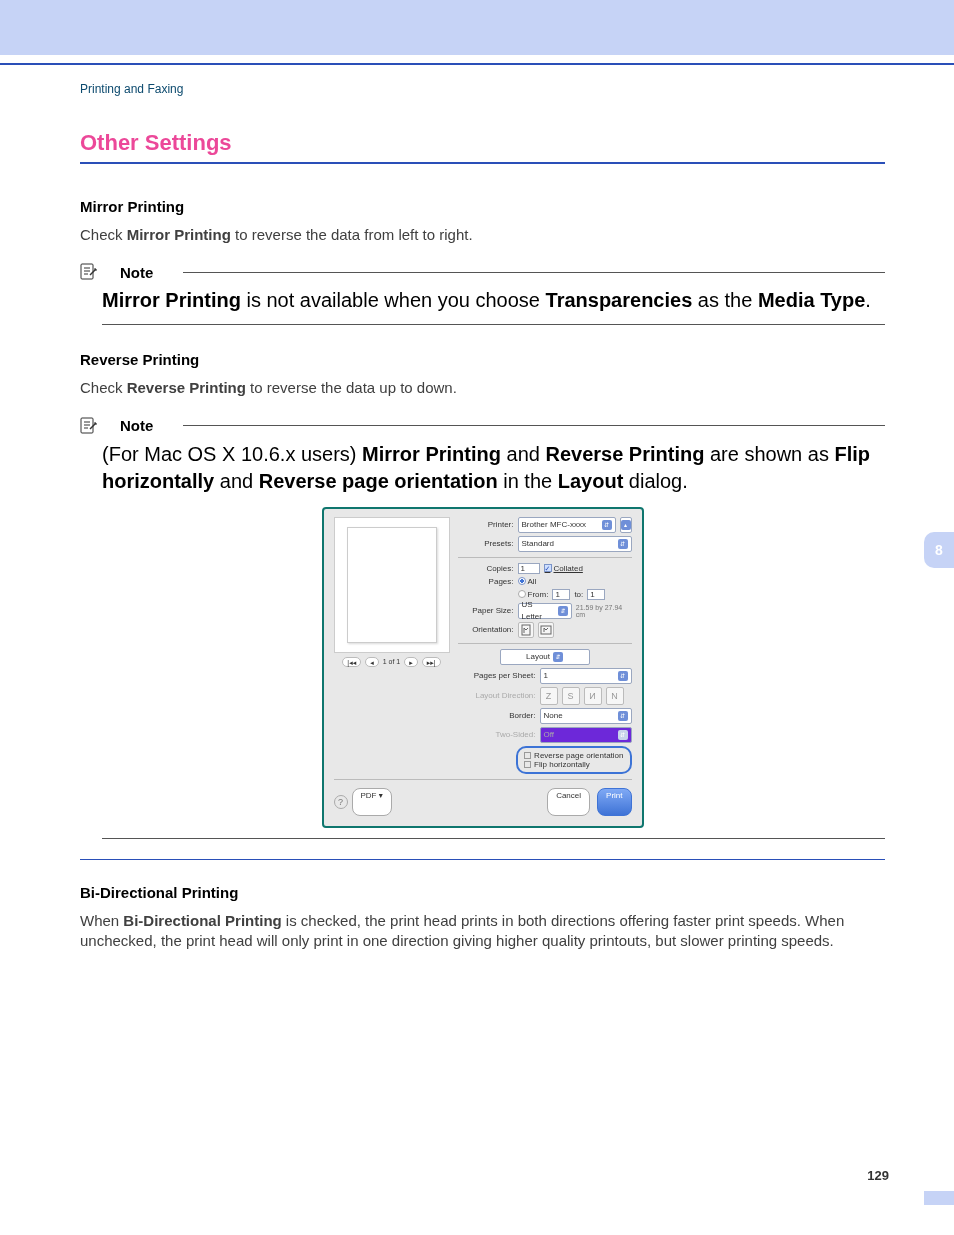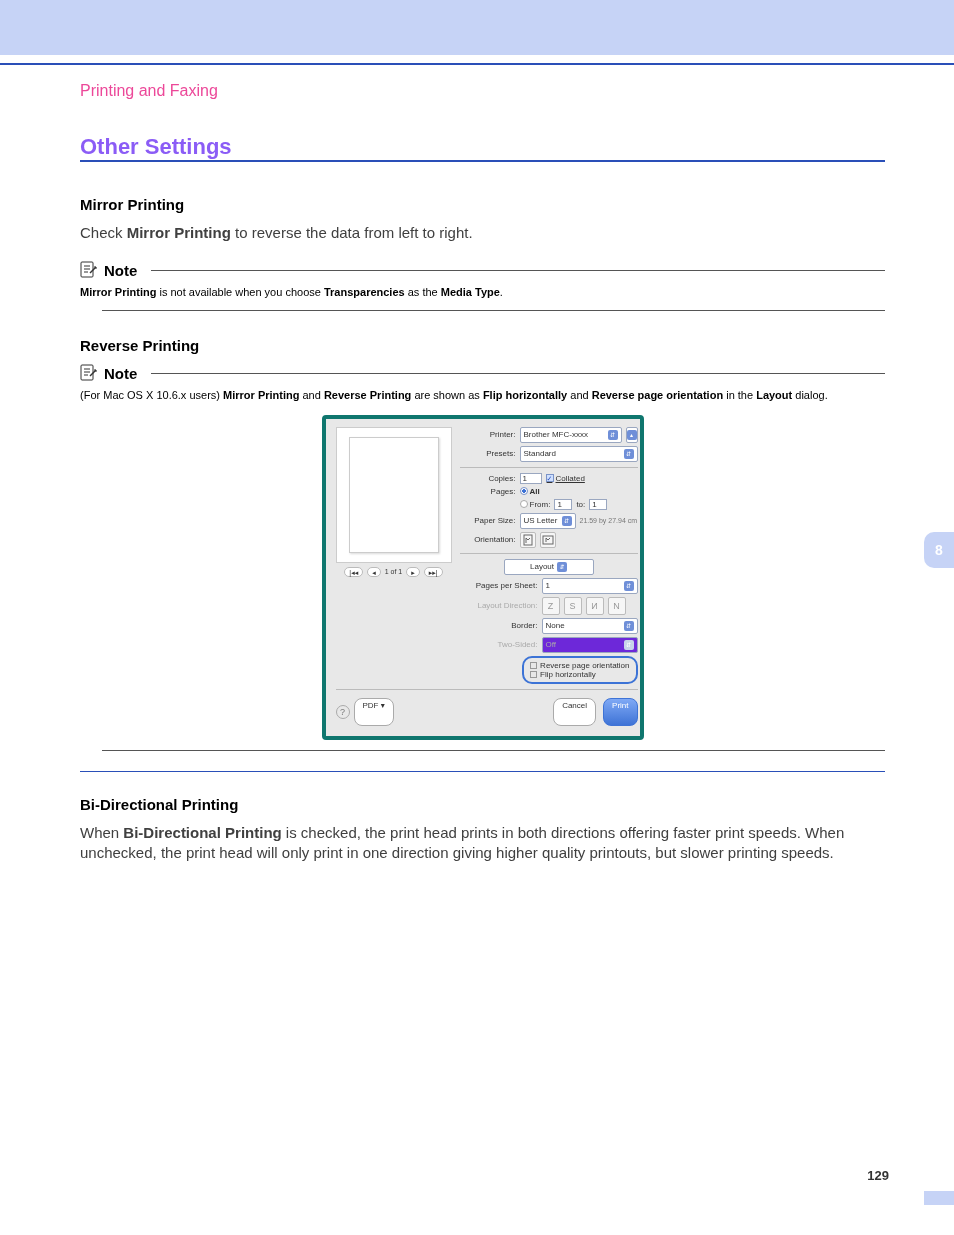--- a/index.html
+++ b/index.html
@@ -25,68 +25,70 @@
     width: 954px;
     border-top: 2px solid #2a4fb8;
   }
   .content {
     position: absolute;
     top: 82px;
     left: 80px;
     width: 805px;
   }
   .breadcrumb {
-    font-size: 16px;
-    color: #ec4899;
+    font-size: 12px;
+    color: #0c4a6e;
     margin-bottom: 34px;
   }
   h1.section-title {
     font-size: 22px;
     font-weight: bold;
-    color: #8b5cf6;
+    color: #ec4899;
     border-bottom: 2px solid #2a4fb8;
+    padding-bottom: 6px;
     margin-bottom: 34px;
   }
   h3.subhead {
     font-size: 15px;
     font-weight: bold;
     margin-bottom: 10px;
     color: #000;
   }
   p.body {
     font-size: 15px;
     line-height: 1.35;
     margin-bottom: 18px;
     color: #404040;
   }
   .note-block { margin-bottom: 26px; }
   .note-head {
     display: flex;
     align-items: center;
-    gap: 6px;
+    gap: 22px;
     margin-bottom: 6px;
   }
   .note-head .icon {
     width: 18px; height: 18px;
     display: inline-flex; align-items: center; justify-content: center;
   }
   .note-head .label {
     font-size: 15px;
     font-weight: bold;
   }
   .note-rule {
     flex: 1;
     border-top: 1px solid #555;
     height: 0;
     margin-left: 8px;
     align-self: center;
   }
   .note-body {
-    font-size: 11px;
+    font-size: 20px;
     line-height: 1.35;
+    margin-left: 22px;
   }
   .note-end {
     border-top: 1px solid #555;
     margin-left: 22px;
     margin-top: 10px;
   }
   .chapter-tab {
     position: absolute;
     right: 0;
     top: 532px;
@@ -116,23 +118,23 @@
     right: 0;
     width: 30px;
     height: 14px;
     background: #c6d3f6;
   }
   
   .dialog-wrap {
     width: 322px;
     margin: 12px auto 8px auto;
     background: #e8e8e8;
-    border: 4px solid #0f766e;
+    border: 2px solid #0f766e;
     border-radius: 4px;
-    padding: 8px 2px 10px 10px;
+    padding: 8px 10px 10px 10px;
     font-size: 8px;
     color: #333;
   }
   .dialog-row {
     display: flex;
     align-items: center;
     margin-bottom: 3px;
     gap: 4px;
   }
   .dialog-row .lbl {
@@ -255,20 +257,23 @@
       <span class="label">Note</span>
       <span class="note-rule"></span>
     </div>
     <div class="note-body">
       <b>Mirror Printing</b><span> is not available when you choose </span><b>Transparencies</b><span> as the </span><b>Media Type</b><span>.</span>
     </div>
     <div class="note-end"></div>
   </div>
 
   <h3 class="subhead">Reverse Printing</h3>
+  <p class="body">
+    <span>Check </span><b>Reverse Printing</b><span> to reverse the data up to down.</span>
+  </p>
 
   <div class="note-block" style="margin-bottom:8px;">
     <div class="note-head">
       <span class="icon">
         <svg width="18" height="18" viewBox="0 0 18 18">
             <rect x="1" y="1" width="12" height="15" rx="1" fill="none" stroke="#333" stroke-width="1"></rect>
             <path d="M4 5h6M4 8h6M4 11h4" stroke="#333" stroke-width="1"></path>
             <path d="M10 12l6-6" stroke="#333" stroke-width="1.5"></path>
             <path d="M15 5l2 2-1 1-2-2z" fill="#333"></path>
           </svg>
@@ -317,21 +322,21 @@
         <div class="dialog-row">
           <span class="lbl">Copies:</span>
           <span class="tiny-input" style="width:22px;">1</span>
           <span style="display:inline-flex;align-items:center;gap:2px;text-decoration:underline;">
               <span style="width:8px;height:8px;border:1px solid #7a93c8;background:#cfe0ff;display:inline-block;font-size:7px;line-height:7px;text-align:center;color:#2a4fb8;">✓</span>
               <span>Collated</span>
             </span>
         </div>
         <div class="dialog-row">
           <span class="lbl">Pages:</span>
-          <span style="display:inline-flex;align-items:flex-start;gap:2px;font-weight:bold;">
+          <span style="display:inline-flex;align-items:flex-start;gap:2px;">
               <span style="width:8px;height:8px;border:1px solid #7a93c8;border-radius:50%;background:radial-gradient(#3e73d6 40%,#fff 45%);display:inline-block;"></span>
               <span>All</span>
             </span>
         </div>
         <div class="dialog-row">
           <span class="lbl"></span>
           <span style="display:inline-flex;align-items:center;gap:2px;">
               <span style="width:8px;height:8px;border:1px solid #aaa;border-radius:50%;background:#fff;display:inline-block;"></span>
               <span>From:</span>
             </span>

